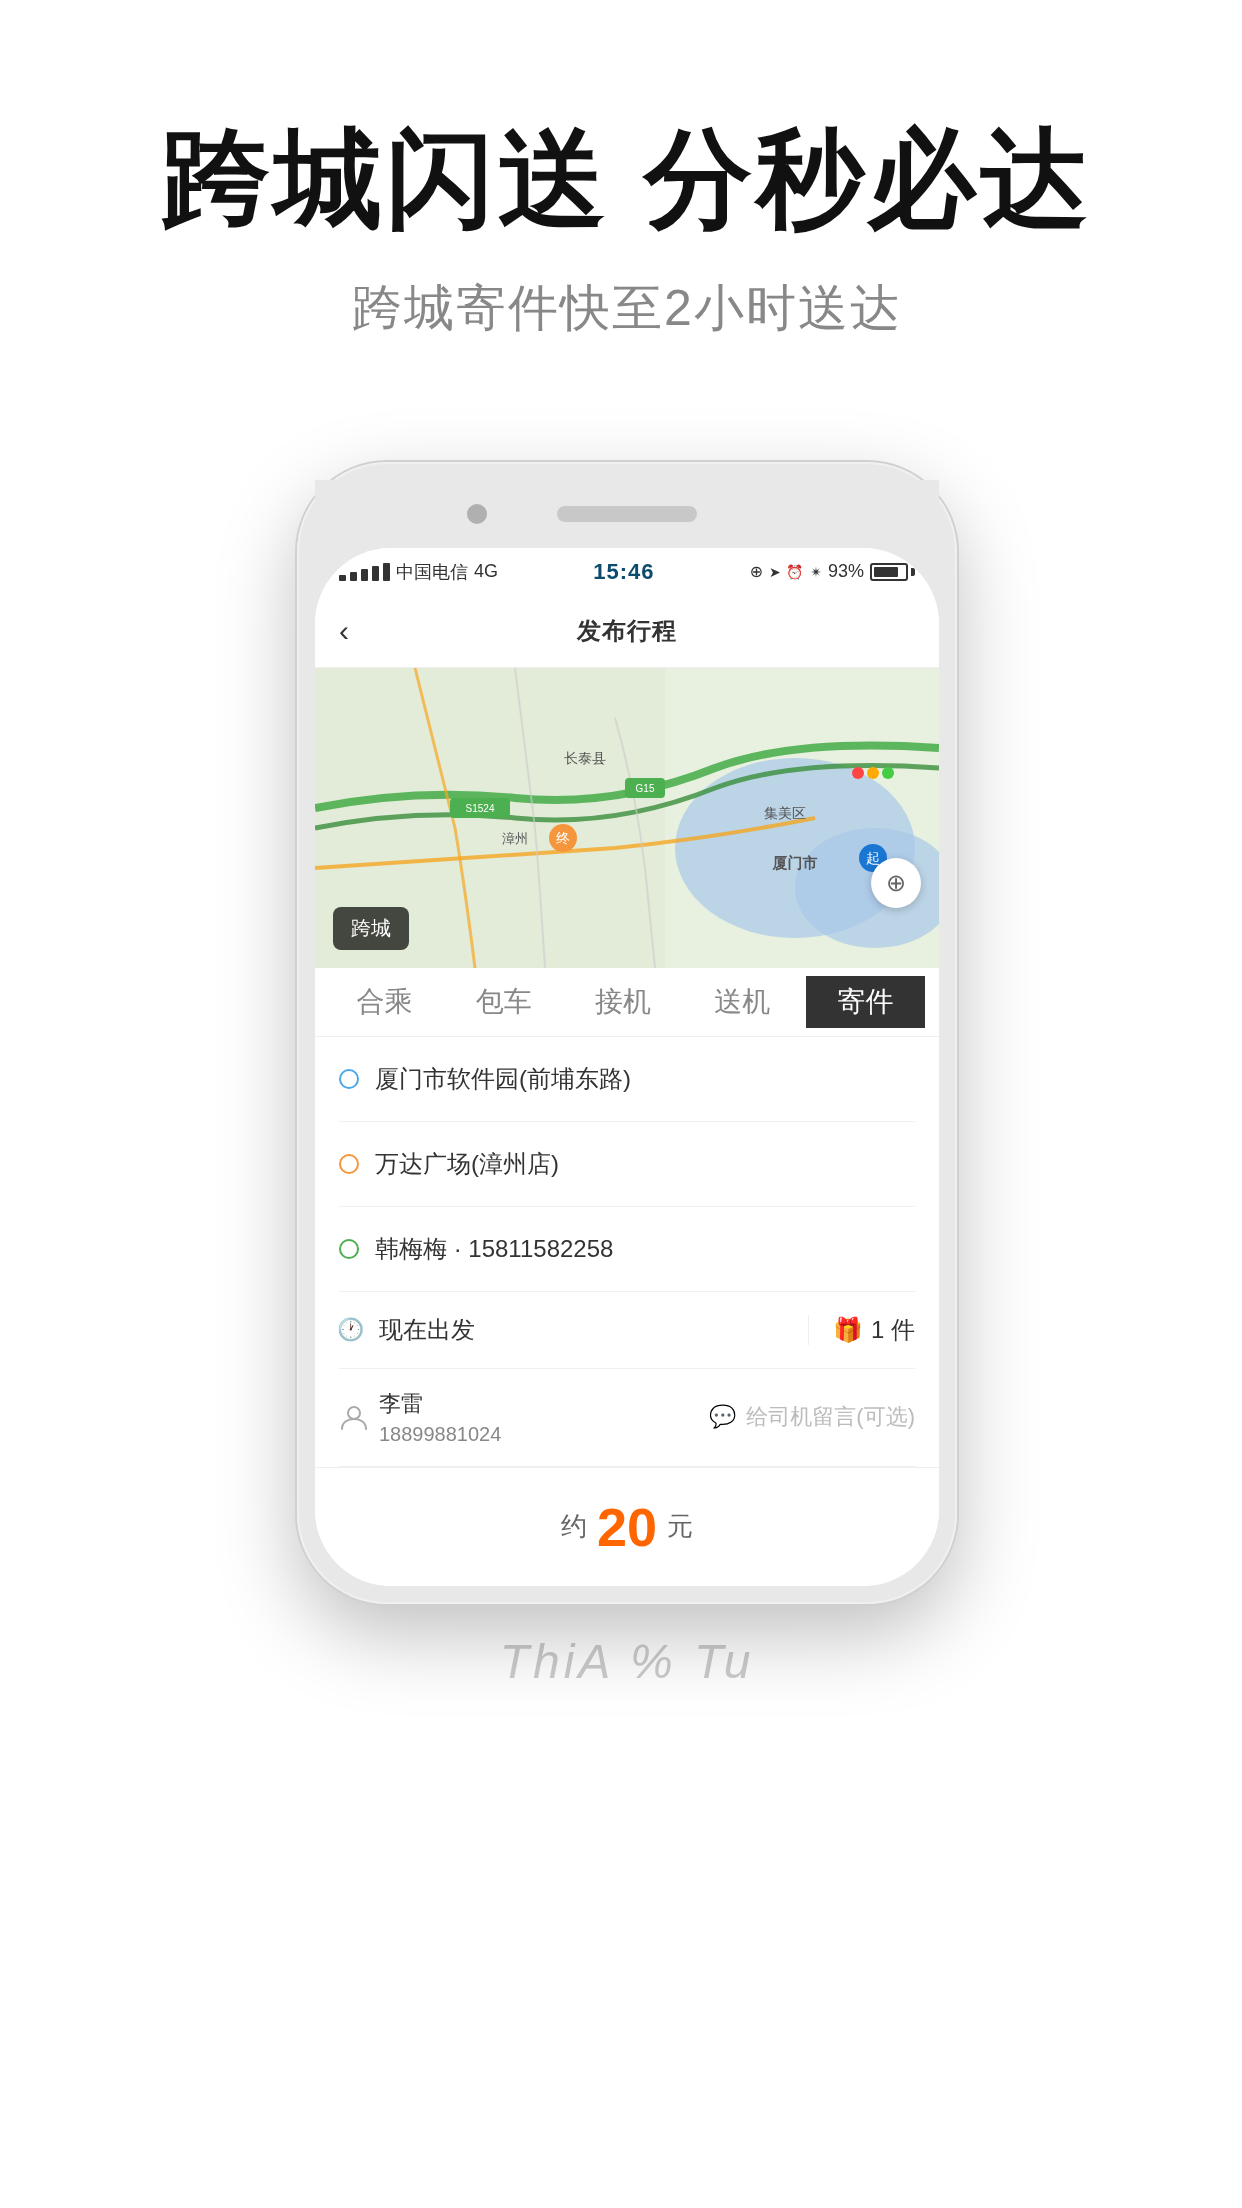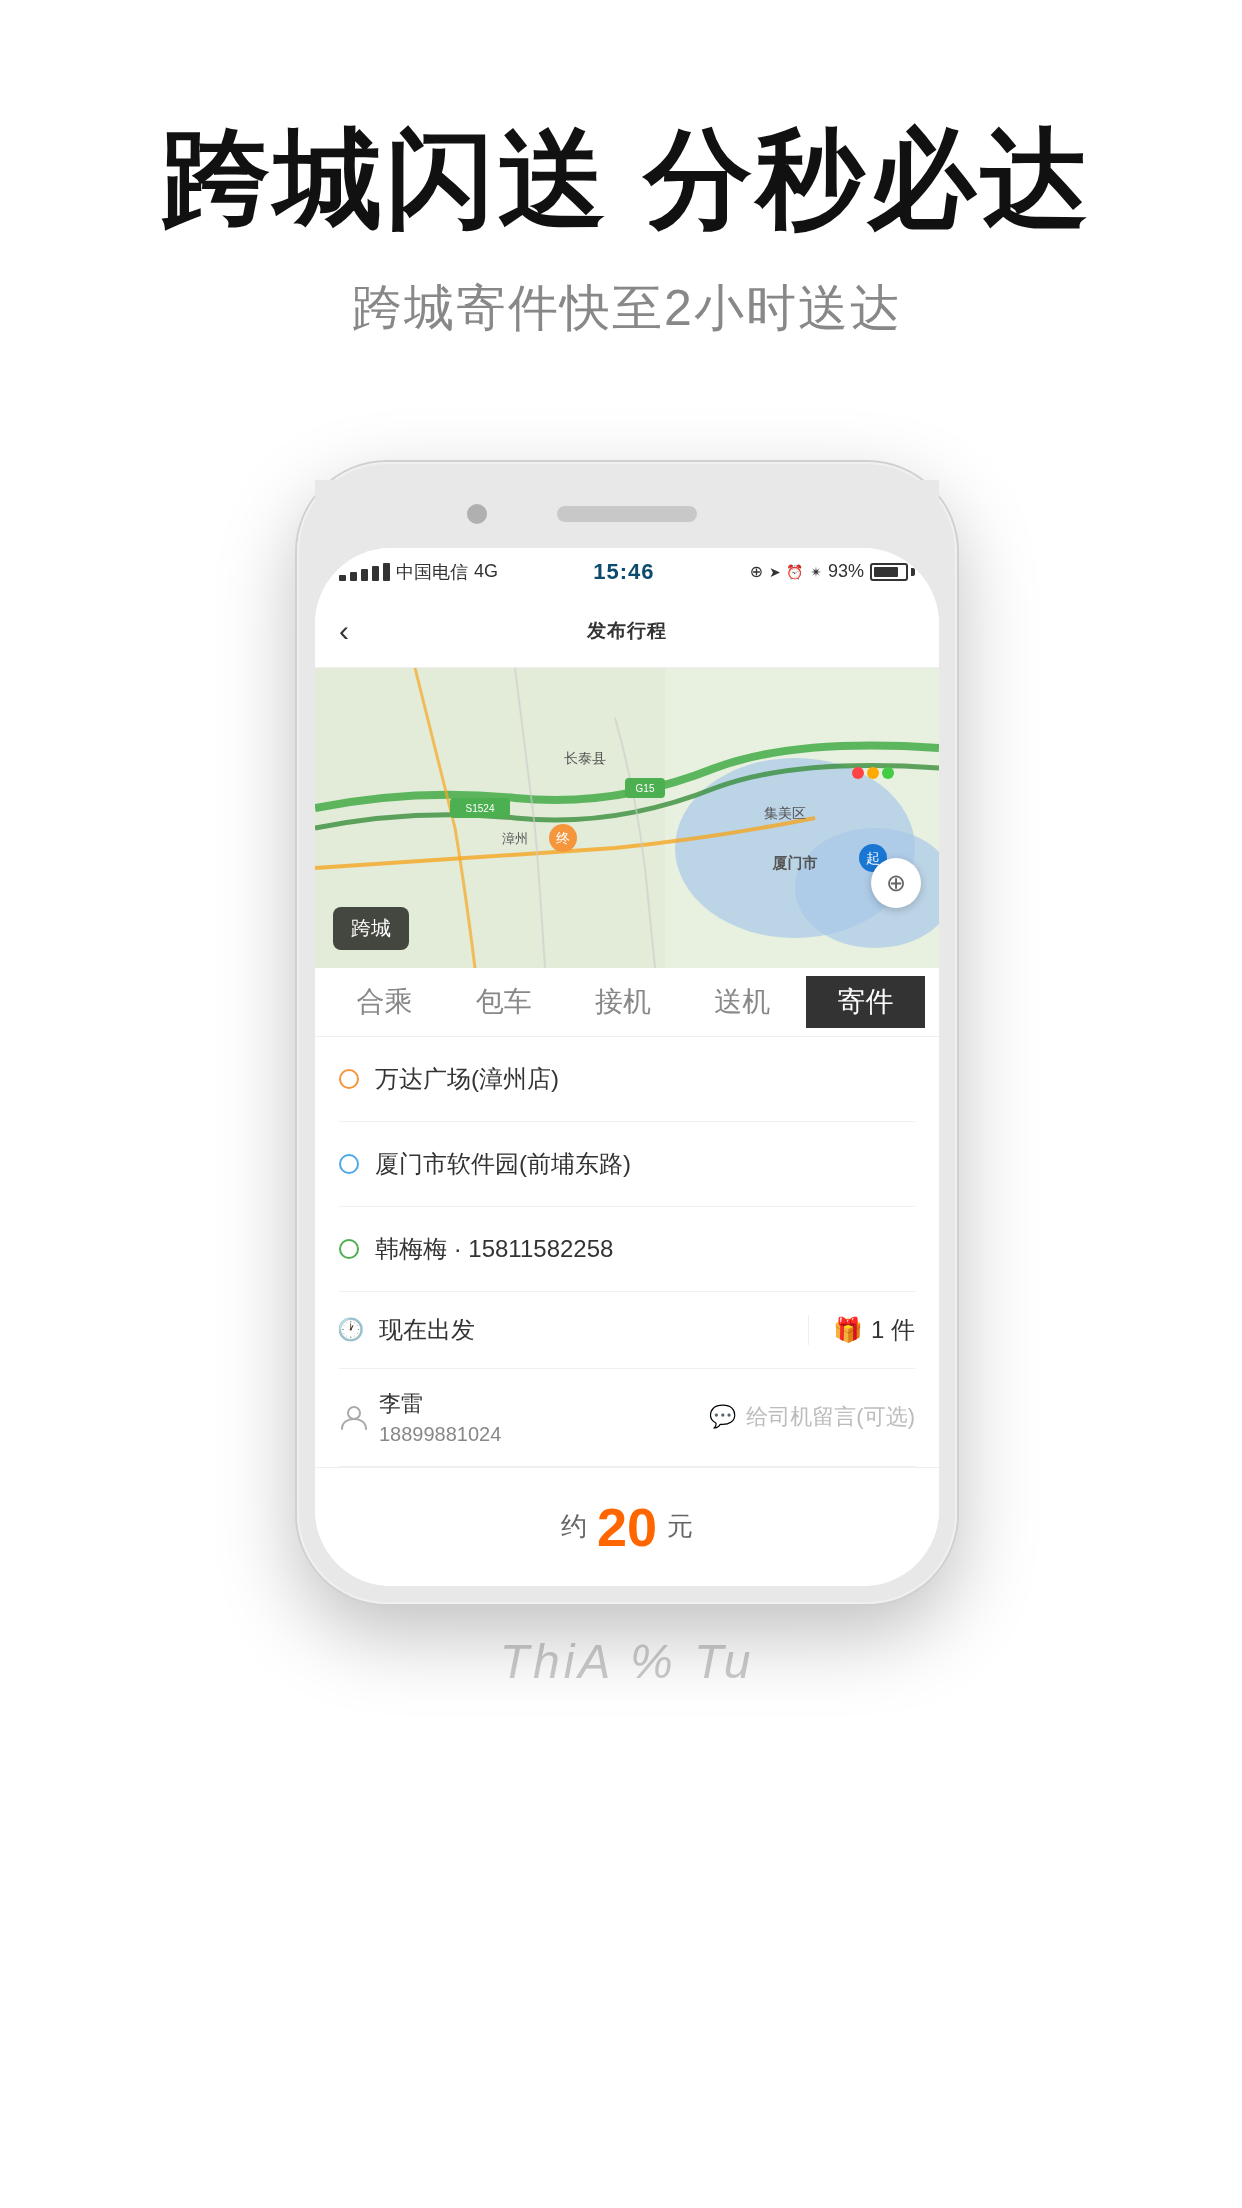--- a/index.html
+++ b/index.html
@@ -207,21 +207,21 @@
 
     .app-header-back {
       position: absolute;
       left: 24px;
       font-size: 30px;
       color: #333;
       font-weight: 300;
     }
 
     .app-header-title {
-      font-size: 19px;
+      font-size: 24px;
       font-weight: 600;
       color: #333;
       letter-spacing: 1px;
     }
 
     
     .map-area {
       width: 100%;
       height: 300px;
       background: #e8f0e0;
@@ -597,27 +597,27 @@
             <span>送机</span>
           </div>
           <div class="tab-item active">
             <span>寄件</span>
           </div>
         </div>
 
         <div class="form-section">
 
           <div class="form-row">
+            <div class="form-dot blue"></div>
+            <span class="form-text">厦门市软件园(前埔东路)</span>
+          </div>
+
+          <div class="form-row">
             <div class="form-dot orange"></div>
             <span class="form-text">万达广场(漳州店)</span>
-          </div>
-
-          <div class="form-row">
-            <div class="form-dot blue"></div>
-            <span class="form-text">厦门市软件园(前埔东路)</span>
           </div>
 
           <div class="form-row">
             <div class="form-dot green"></div>
             <span class="form-text">韩梅梅 · 15811582258</span>
           </div>
 
           <div class="form-row-split">
             <div class="form-icon">🕐</div>
             <span class="form-label">现在出发</span>

